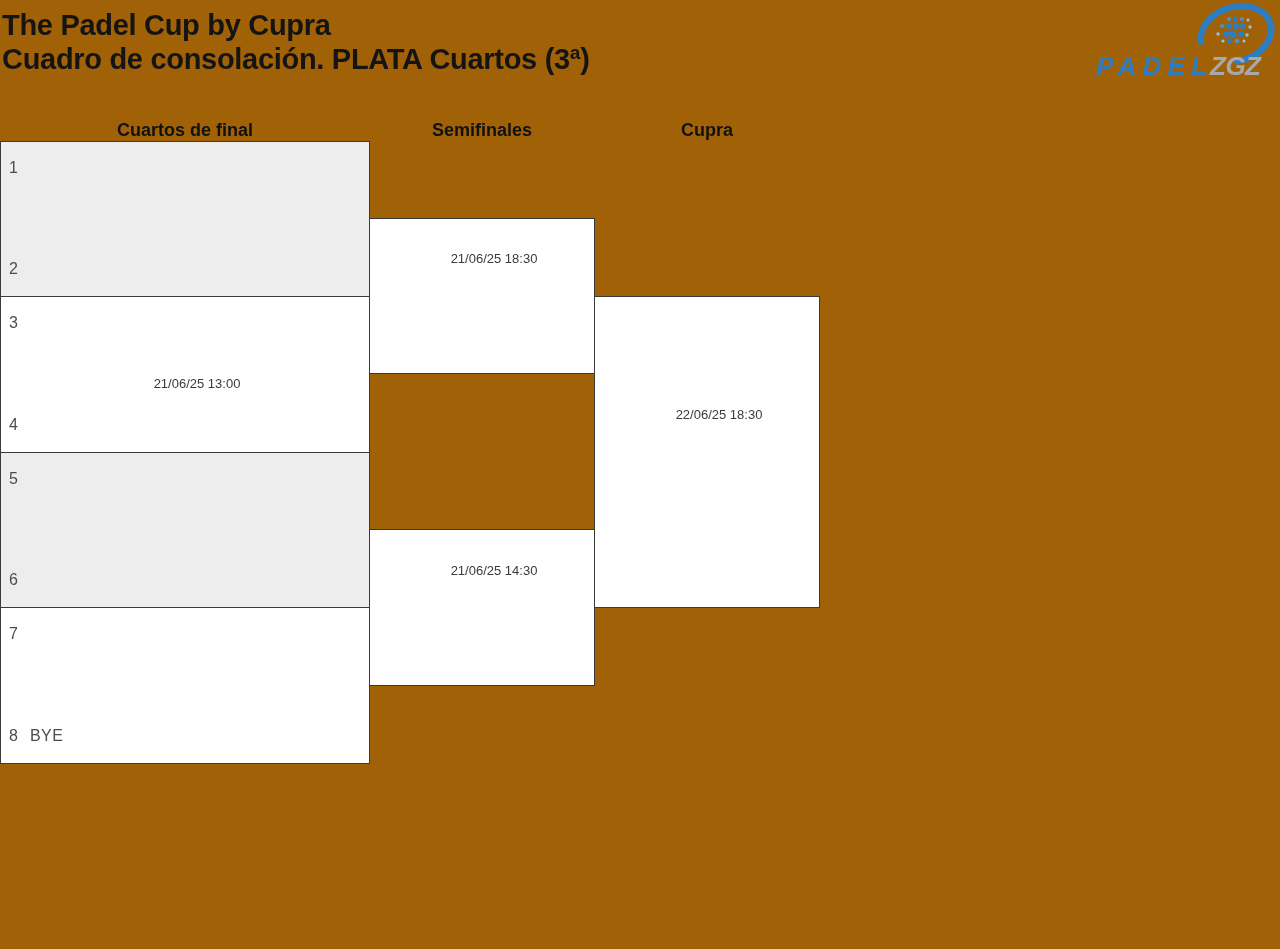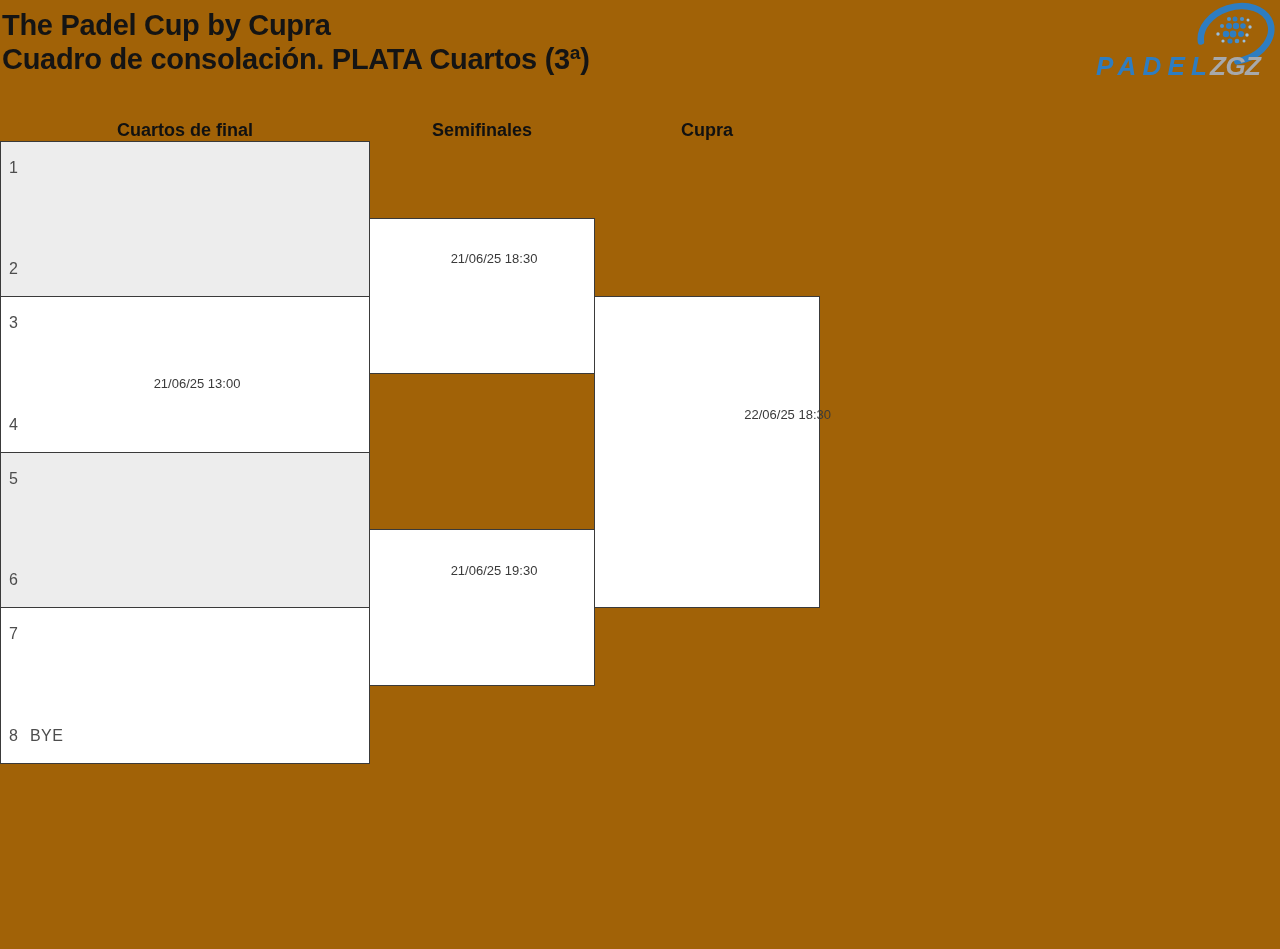--- a/index.html
+++ b/index.html
@@ -79,21 +79,21 @@
   
   #sf-1 { left: 369px; top: 218px; width: 226px; height: 156px; }
   #sf-2 { left: 369px; top: 529px; width: 226px; height: 157px; }
 
   
   #final-1 { left: 594px; top: 296px; width: 226px; height: 312px; }
 
   #qf-2 .match-time   { top: 71px; margin-top: 8px;  }
   #sf-1 .match-time   { top: 32px;  }
   #sf-2 .match-time   { top: 33px;  }
-  #final-1 .match-time{ top: 110px; text-align: right; }
+  #final-1 .match-time{ top: 110px; }
 </style>
 </head>
 <body>
 
 <div id="page">
 
   <div class="title-block">
     <div class="title-line">The Padel Cup by Cupra</div>
     <div class="title-line">Cuadro de consolación. PLATA Cuartos (3ª)</div>
   </div>
@@ -154,20 +154,20 @@
     <div class="seed bottom">
       <span>8</span><span class="bye-note">BYE</span>
     </div>
   </div>
 
   <div class="match-box" id="sf-1">
     <div class="match-time">21/06/25 18:30</div>
   </div>
 
   <div class="match-box" id="sf-2">
-    <div class="match-time">21/06/25 19:30</div>
+    <div class="match-time">21/06/25 14:30</div>
   </div>
 
   <div class="match-box" id="final-1">
     <div class="match-time">22/06/25 18:30</div>
   </div>
 
 </div>
 
 </body></html>

